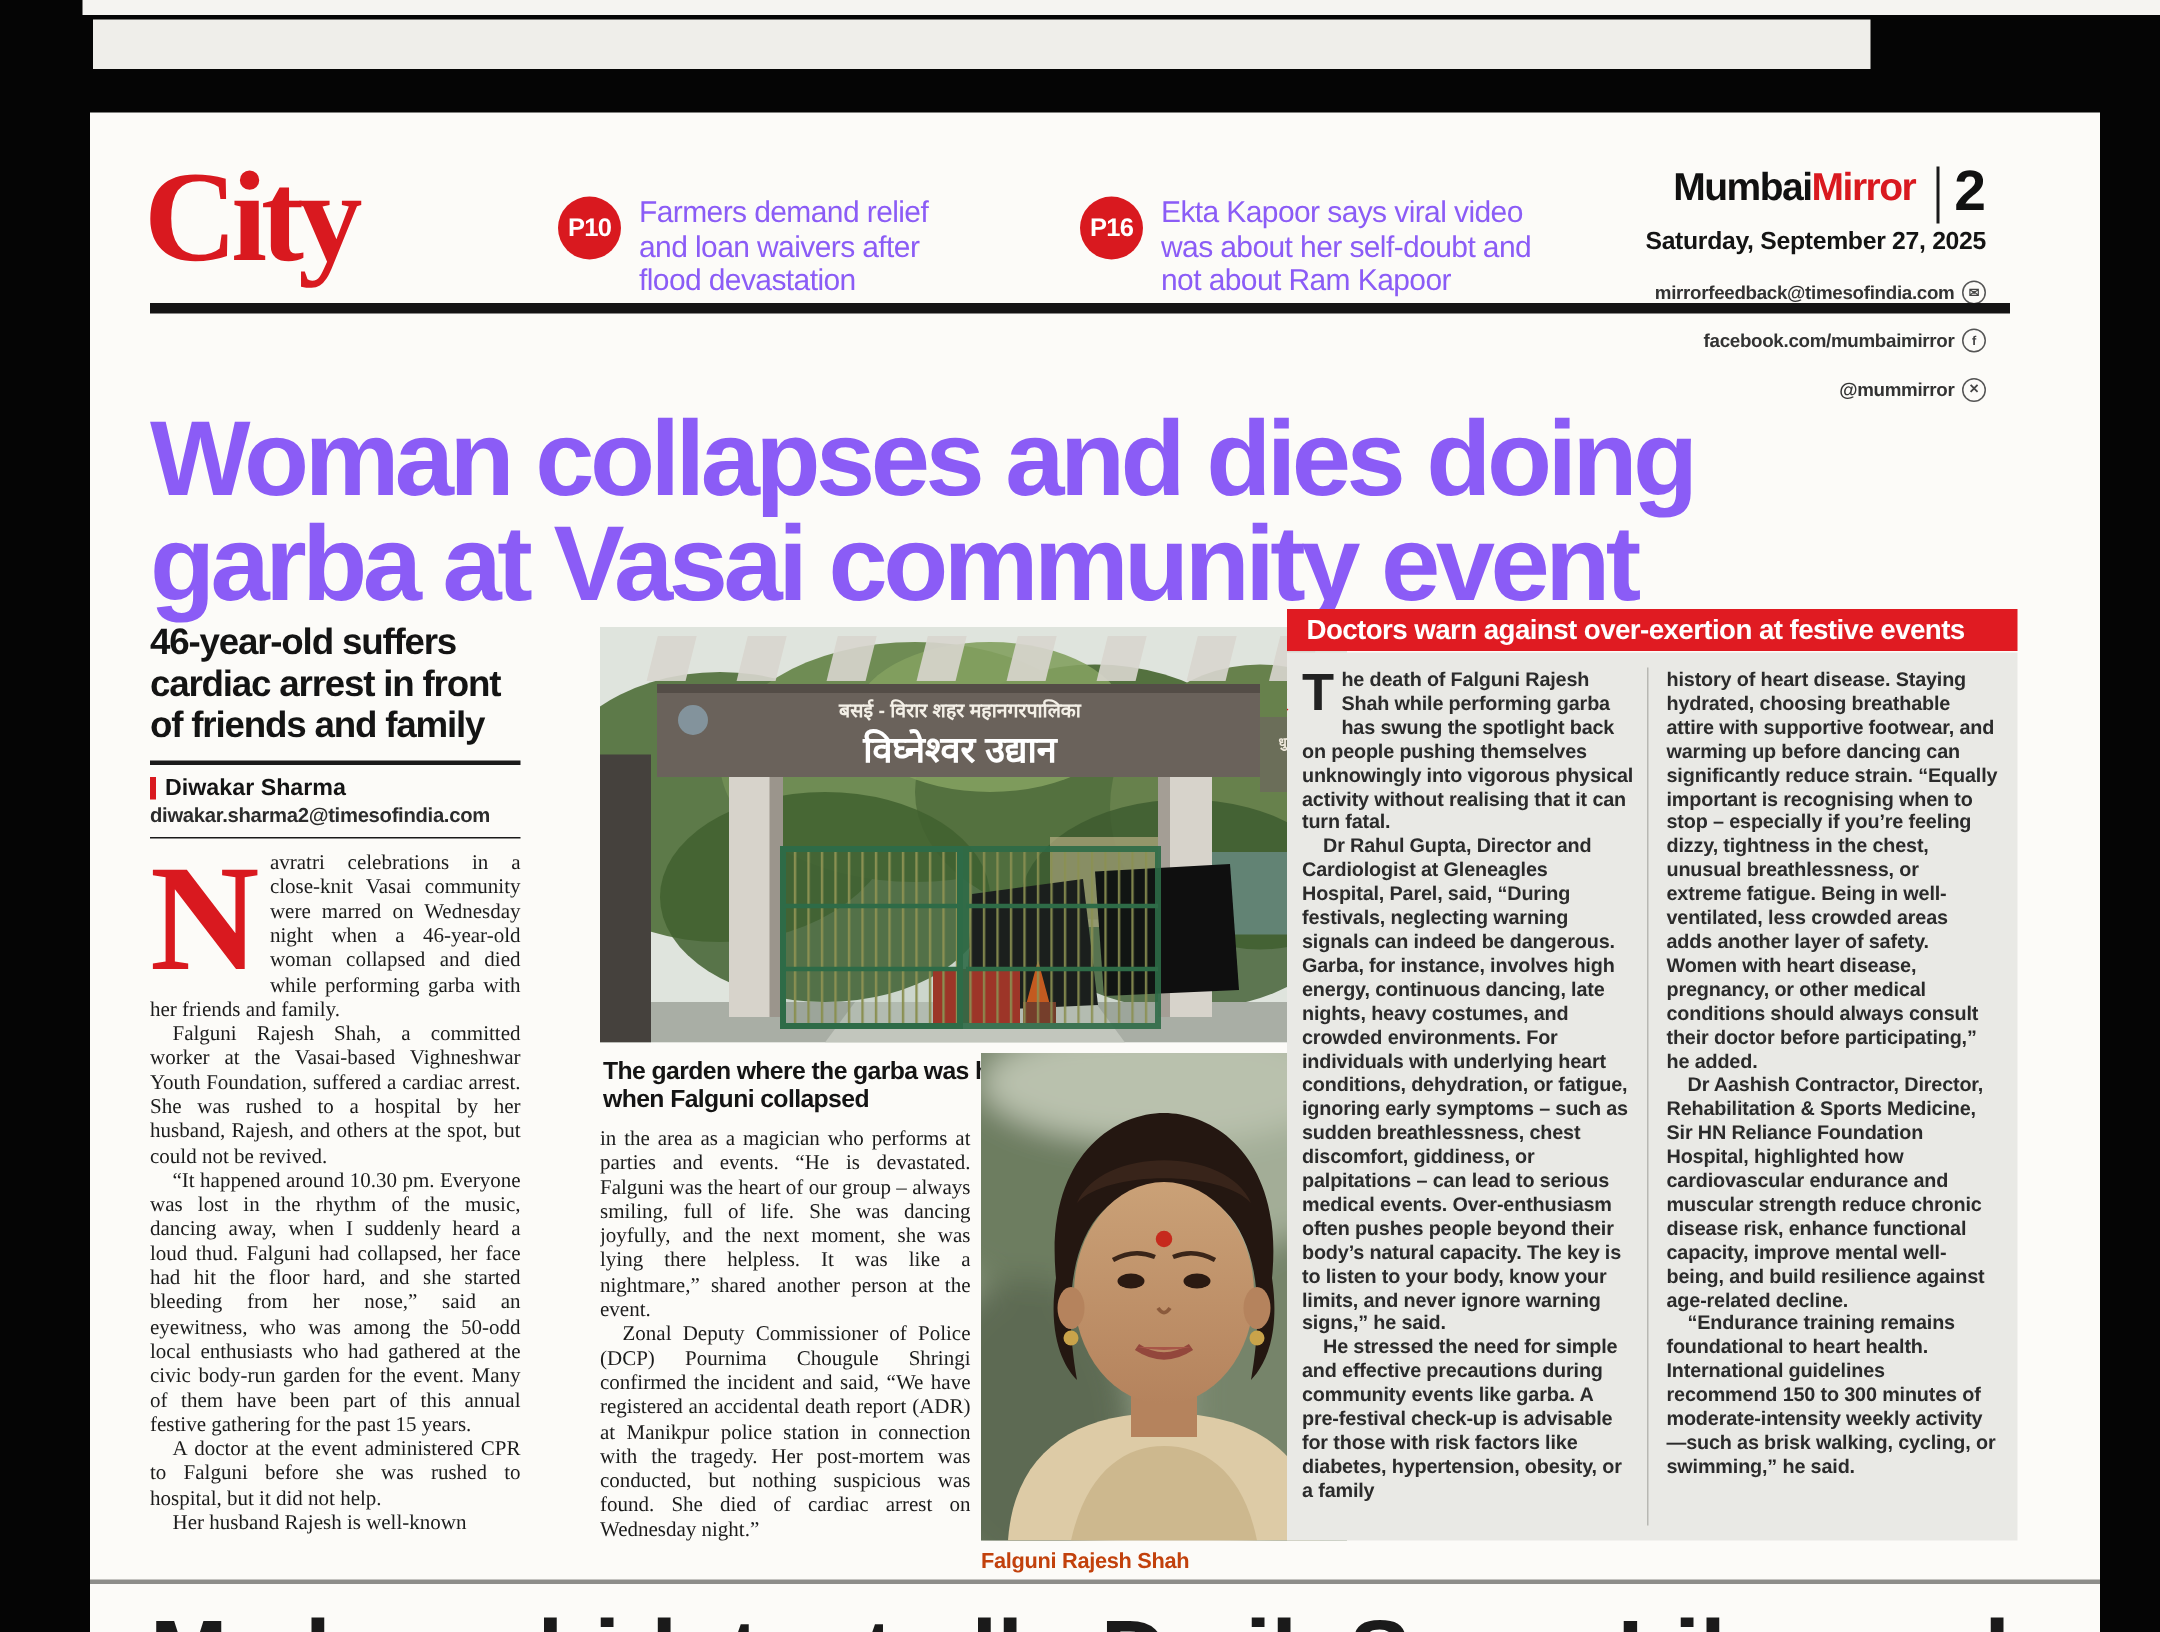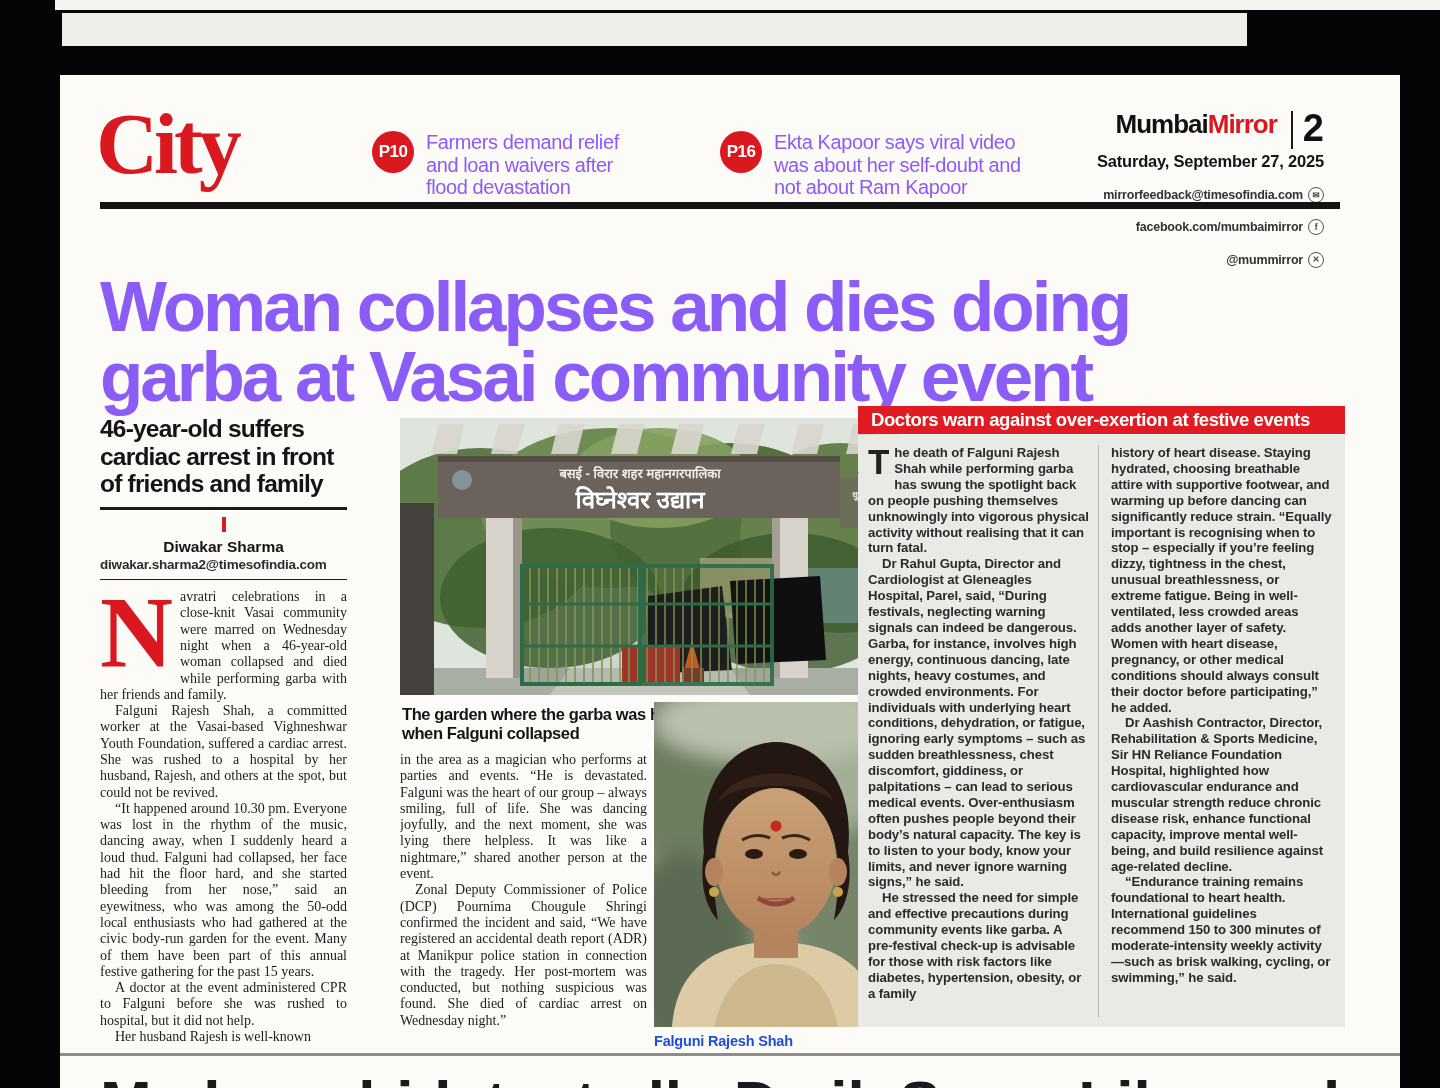--- a/index.html
+++ b/index.html
@@ -37,41 +37,41 @@
 
   
   .headline{position:absolute;left:40px;top:152px;width:1245px;color:#8b5cf6;font-weight:bold;
             font-size:71px;line-height:0.99;letter-spacing:-3px;margin-top:45px;}
 
   
   .col1{position:absolute;left:40px;top:340px;width:247px;}
   .subhead{font-weight:bold;font-size:24.5px;line-height:1.13;color:#141414;letter-spacing:-0.8px;}
   .rule2{height:2.5px;background:#1a1a1a;margin-top:9px;}
   .rule1{height:1.5px;background:#1a1a1a;margin-top:7px;}
-  .byline{display:flex;align-items:center;gap:6px;margin-top:7px;flex-direction:column;}
+  .byline{display:flex;align-items:center;gap:6px;margin-top:7px;}
   .byline-bar{width:4px;height:15px;background:var(--red);}
   .byline-name{font-weight:bold;font-size:15.5px;color:#141414;}
   .byline-email{font-weight:bold;font-size:13.5px;color:#2c2c2c;margin-top:1px;letter-spacing:-0.2px;}
 
   .serifbody{font-family:"Liberation Serif",serif;font-size:14px;line-height:16.3px;color:#1c1c1c;
              text-align:justify;margin-top:9px;}
   .serifbody p{margin:0;}
   .serifbody p.ind{text-indent:15px;}
   .dropcap{float:left;font-family:"Liberation Serif",serif;font-weight:bold;font-size:101px;line-height:0.78;
            color:var(--red);margin:5px 7px 2px 0;}
 
   
   .mid{position:absolute;left:292px;top:343px;width:498px;margin-left:48px;}
   .garden-svg{display:block;width:498px;height:277px;}
   .photo-caption{font-weight:bold;font-size:16.5px;line-height:1.18;color:#141414;width:330px;
                  margin:10px 0 0 2px;letter-spacing:-0.4px;}
   .mid-text{width:247px;margin-top:8px;height:312px;overflow:hidden;}
   .portrait-wrap{position:absolute;left:254px;top:284px;width:244px;}
   .portrait-svg{display:block;width:244px;height:325px;}
-  .portrait-caption{font-weight:bold;font-size:14.5px;color:#1d4ed8;margin-top:6px;letter-spacing:-0.2px;}
+  .portrait-caption{font-weight:bold;font-size:14.5px;color:#c2410c;margin-top:6px;letter-spacing:-0.2px;}
 
   
   .sidebar{position:absolute;left:798px;top:331px;width:487px;}
   .banner{height:28px;background:#e01b22;color:#fff;font-weight:bold;font-size:18.5px;
           display:flex;align-items:center;padding-left:13px;letter-spacing:-0.4px;}
   .side-box{position:relative;margin-top:1px;height:592px;background:#e9e9e5;overflow:hidden;}
   .side-divider{position:absolute;left:240px;top:10px;bottom:10px;width:1px;background:#b8b8b3;}
   .scol{position:absolute;top:10px;width:221px;font-weight:bold;font-size:13.2px;line-height:15.9px;
         color:#2b2b2b;letter-spacing:-0.1px;}
   .scolA{left:10px;} .scolB{left:253px;}

